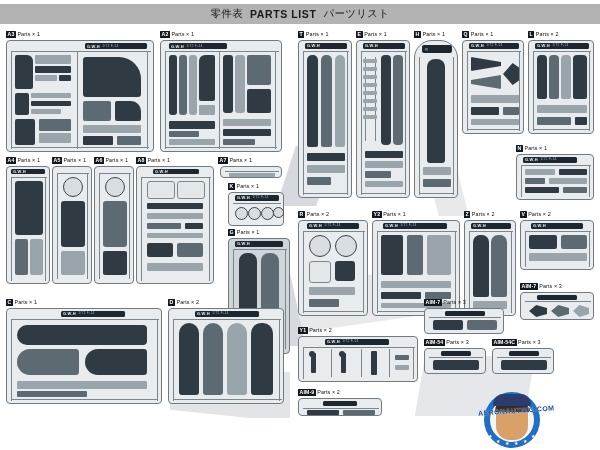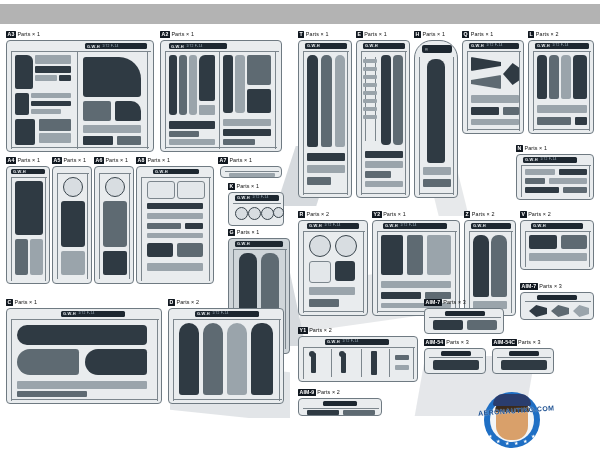--- a/index.html
+++ b/index.html
@@ -110,20 +110,25 @@
     transform:rotate(-4deg);text-shadow:0 0 1px #fff;
   }
   .wm-star{position:absolute;color:#fff;font-size:5px;line-height:5px;}
 </style>
 </head>
 <body>
 
 <div id="page">
 
   <div class="header-bar"></div>
+  <div class="header-title">
+    <span class="jp">零件表</span>
+    <span class="en">PARTS LIST</span>
+    <span class="kana">パーツリスト</span>
+  </div>
 
   <div class="sheet">
 
     <div class="camo" style="left:286px;top:120px;width:40px;height:60px;transform:skewX(-18deg);"></div>
     <div class="camo" style="left:250px;top:230px;width:46px;height:90px;transform:skewX(12deg);"></div>
     <div class="camo" style="left:300px;top:250px;width:120px;height:48px;transform:skewY(-8deg);opacity:.5;"></div>
     <div class="camo" style="left:170px;top:340px;width:120px;height:50px;transform:skewY(6deg);opacity:.6;"></div>
     <div class="camo" style="left:420px;top:330px;width:110px;height:60px;transform:skewX(-10deg);opacity:.55;"></div>
     <div class="camo" style="left:430px;top:120px;width:30px;height:70px;transform:skewX(14deg);opacity:.5;"></div>
 

